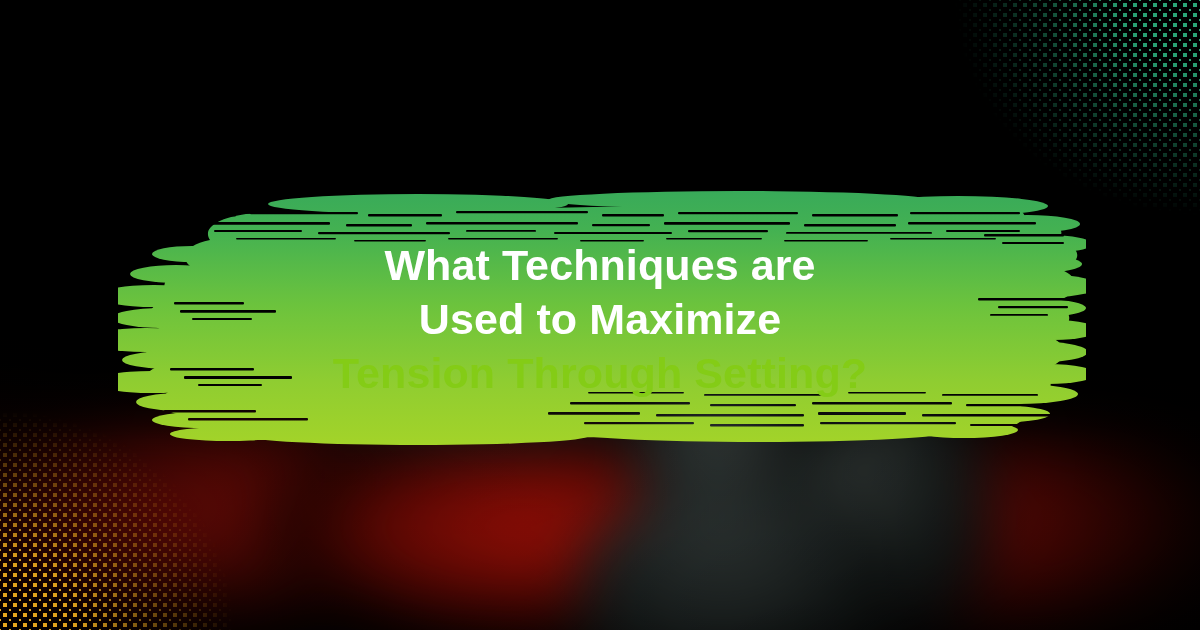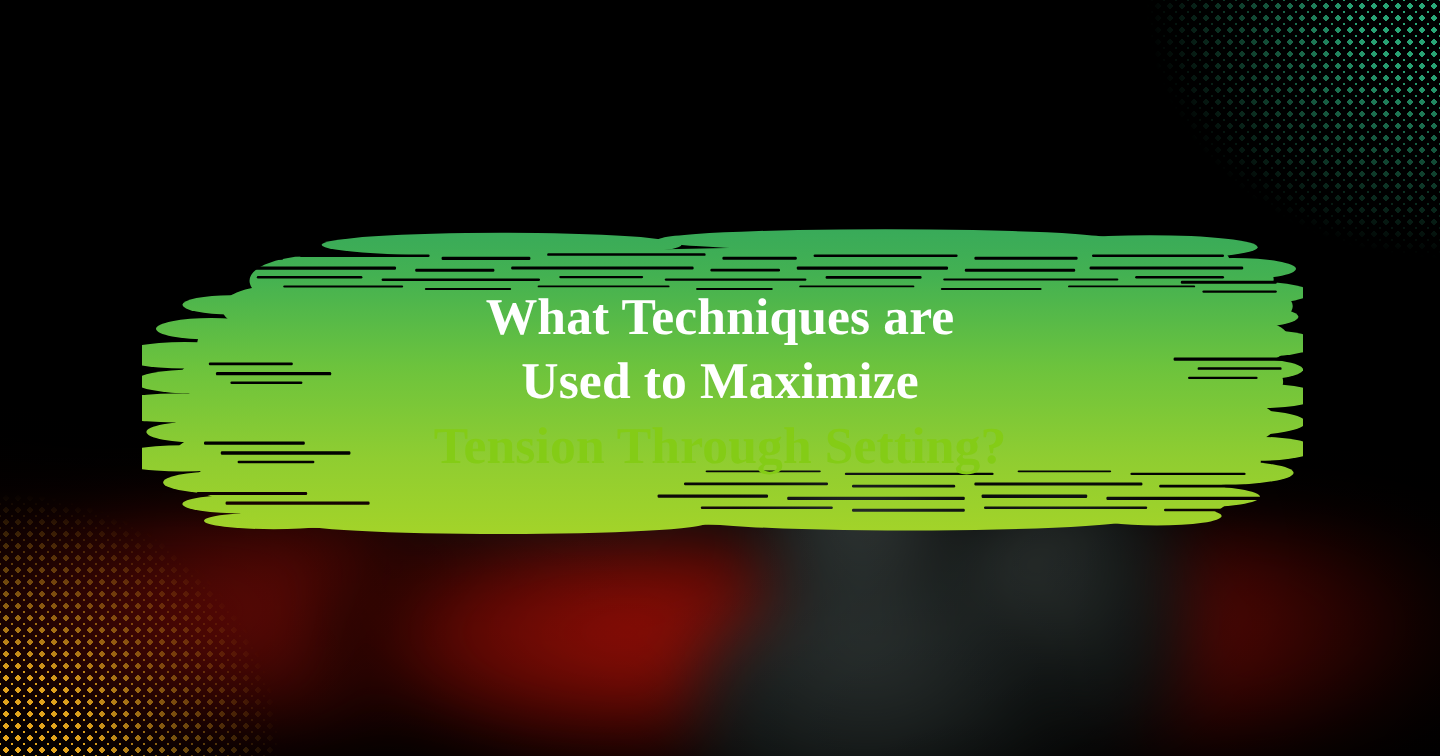--- a/index.html
+++ b/index.html
@@ -123,21 +123,21 @@
     position:absolute;
     left:0; top:238px;
     width:1200px;
     text-align:center;
     z-index:6;
     pointer-events:none;
   }
   .title-line {
     display:block;
     color:#ffffff;
-    font-family:Liberation Serif, serif;
+    font-family:Liberation Sans, sans-serif;
     font-weight:bold;
     font-size:43px;
     line-height:54px;
     letter-spacing:0.1px;
     white-space:nowrap;
   }
 </style>
 </head>
 <body>
 

